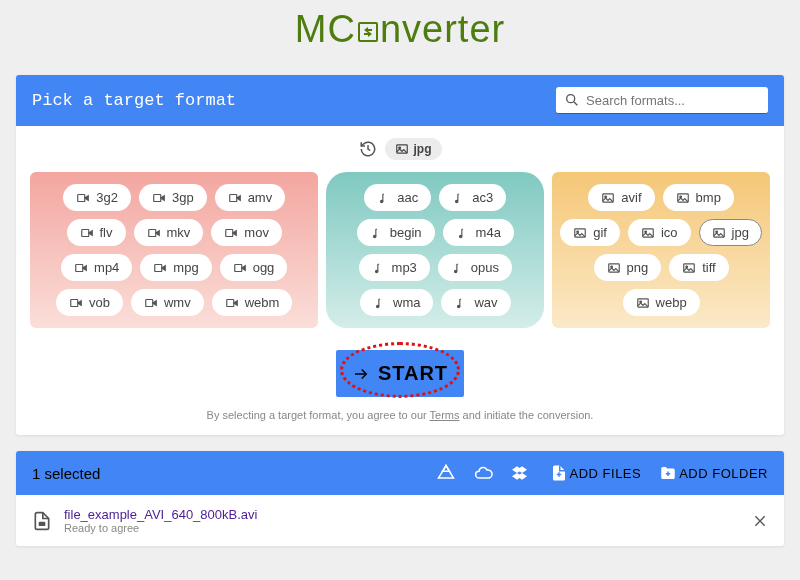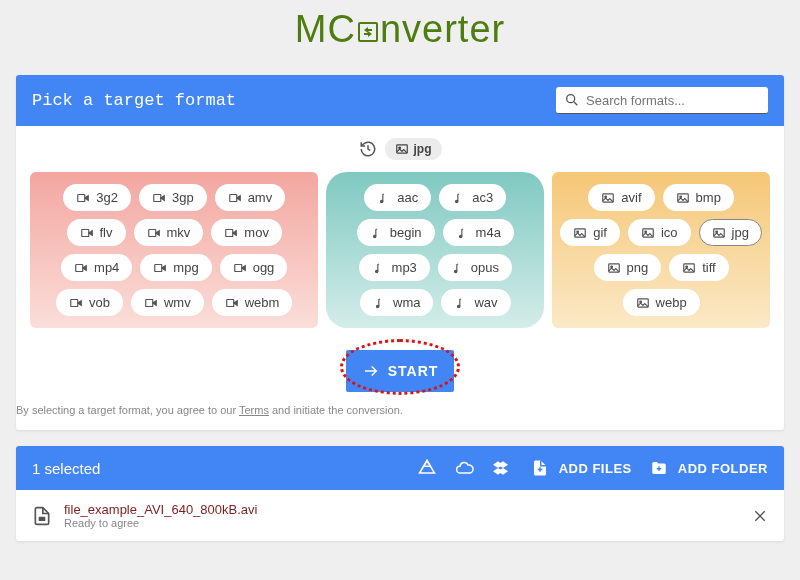--- a/index.html
+++ b/index.html
@@ -28,38 +28,38 @@
 .group-video { background: linear-gradient(to bottom, #f3a6a0 0%, #fbded9 100%); flex:1.35;}
 .group-audio { background: linear-gradient(to bottom, #7fc9c1 0%, #d4ede9 100%); border-radius: 21px; }
 .group-image { background: linear-gradient(to bottom, #f5c777 0%, #fbe9c7 100%); }
 
 .chip { background: #fff; border-radius: 16px; padding: 5px 12px; display: flex; align-items: center; gap: 6px; font-size: 13px; color: #444; cursor: pointer; border: 1px solid transparent; }
 .chip.selected { border: 1px solid #888; }
 .chip svg { width: 14px; height: 14px; color: #555; }
 .chip span{font-weight:500;}
 
 .start-wrap { display:flex; justify-content:center; padding: 16px 0 8px 0; position:relative; }
-.start-btn { background:#4285f4; color:#ffffff; border:none; padding:12px 16px; font-size:14px; font-weight:bold; letter-spacing:1px; display:flex; align-items:center; gap:8px; cursor:pointer; border-radius:2px;}
+.start-btn { background:#4285f4; color:#000000; border:none; padding:12px 16px; font-size:20px; font-weight:bold; letter-spacing:1px; display:flex; align-items:center; gap:8px; cursor:pointer; border-radius:2px;}
 .start-btn svg{width:18px;height:18px;}
 .callout { position:absolute; width:120px; height:56px; border:3px dotted #d11; border-radius:50%; left:50%; top:50%; transform:translate(-50%,-50%); pointer-events:none;}
 
-.terms { font-size:11px; color:#888; padding: 4px 0 14px 0; }
+.terms { text-align:center; font-size:11px; color:#888; padding: 4px 0 14px 0; }
 .terms a { color:#888; text-decoration: underline; }
 
-.queue-header { background:#4285f4; color:#ffffff; padding:12px 16px; display:flex; align-items:center; justify-content:space-between; border-radius:3px 3px 0 0;}
+.queue-header { background:#4285f4; color:#000000; padding:12px 16px; display:flex; align-items:center; justify-content:space-between; border-radius:3px 3px 0 0;}
 .queue-header-left { font-size:15px;}
 .queue-header-right { display:flex; align-items:center; gap:18px; }
 .queue-header-right svg { width:20px; height:20px; color:#fff; cursor:pointer;}
-.qbtn { display:flex; align-items:center; gap:10px; font-size:13px; font-weight:bold; letter-spacing:0.5px; cursor:pointer;}
+.qbtn { display:flex; align-items:center; gap:2px; font-size:13px; font-weight:normal; letter-spacing:0.5px; cursor:pointer;}
 .qbtn svg{width:18px;height:18px;}
 
 .file-row { display:flex; align-items:center; padding:12px 16px; gap:12px;}
 .file-row svg.doc{width:20px;height:20px;color:#555;flex:none;}
 .file-info{flex:1;}
-.file-name{font-size:13px;color:#7f1d1d;}
+.file-name{font-size:13px;color:#4c1d95;}
 .file-status{font-size:11px;color:#888;}
 .file-row svg.close{width:16px;height:16px;color:#555;cursor:pointer;}
 </style>
 </head>
 <body>
 
 <div class="page">
 
   <div class="logo">
     <span>MC</span><svg class="logo-icon" viewBox="0 0 24 24" fill="none" stroke="currentColor" stroke-width="2">

